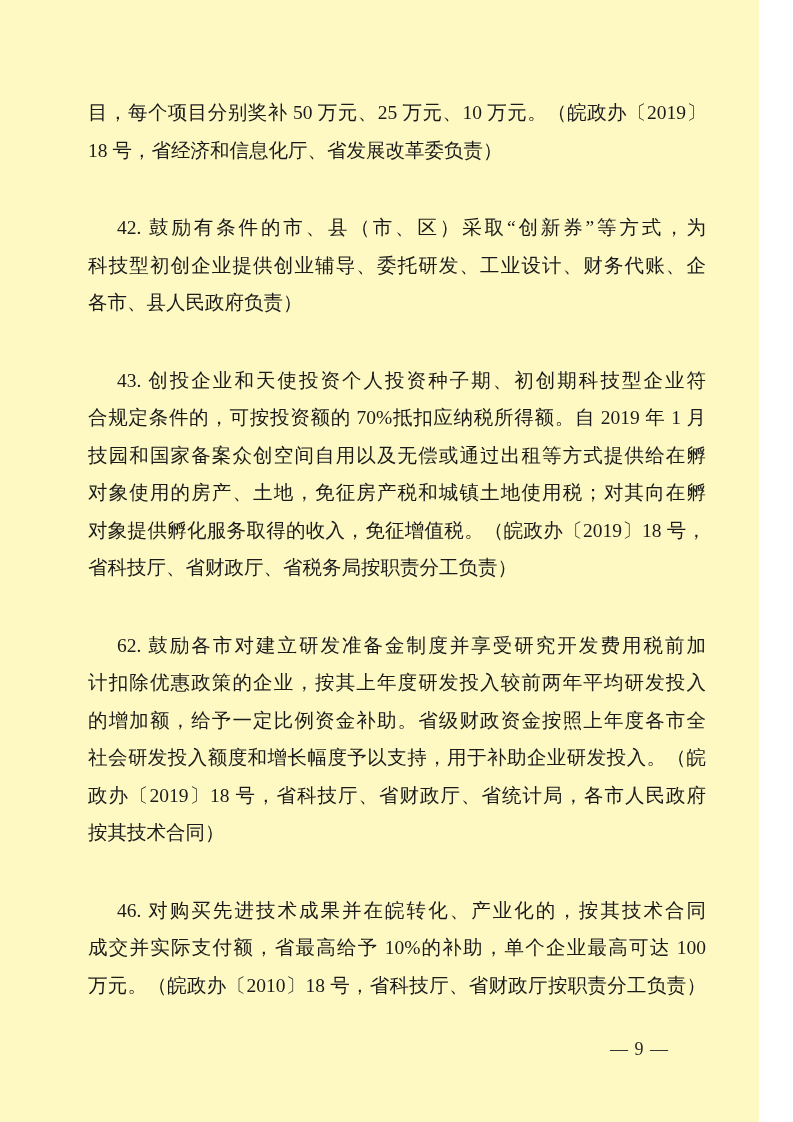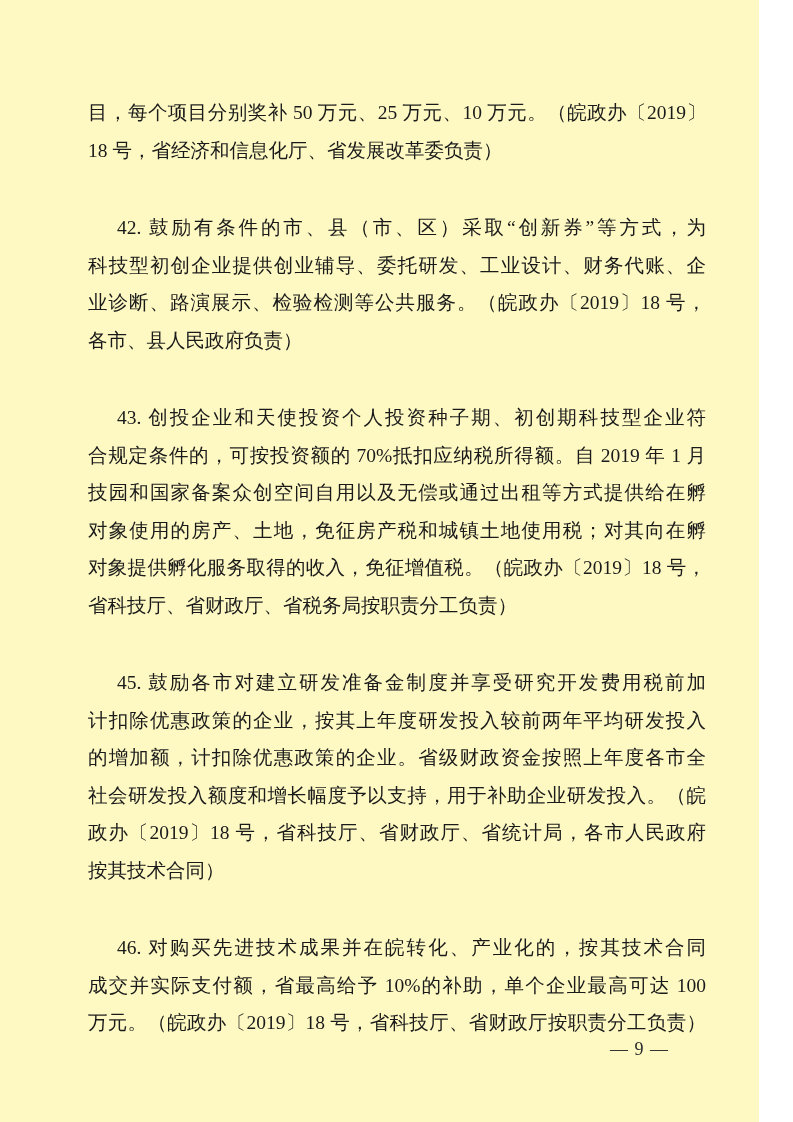--- a/index.html
+++ b/index.html
@@ -60,39 +60,38 @@
 
 <div class="page">
   <div class="doc-body" id="doc-body">
       <div class="para">
         <div class="line">目，每个项目分别奖补 50 万元、25 万元、10 万元。（皖政办〔2019〕</div>
         <div class="line last">18 号，省经济和信息化厅、省发展改革委负责）</div>
       </div>
       <div class="para">
         <div class="line indent">42. 鼓励有条件的市、县（市、区）采取“创新券”等方式，为</div>
         <div class="line">科技型初创企业提供创业辅导、委托研发、工业设计、财务代账、企</div>
-        <div class="line">业诊断、路演展示、检验检测等公共服务。（皖政办〔2019〕18 号，</div>
         <div class="line last">各市、县人民政府负责）</div>
       </div>
       <div class="para">
         <div class="line indent">43. 创投企业和天使投资个人投资种子期、初创期科技型企业符</div>
         <div class="line">合规定条件的，可按投资额的 70%抵扣应纳税所得额。自 2019 年 1 月</div>
         <div class="line">技园和国家备案众创空间自用以及无偿或通过出租等方式提供给在孵</div>
         <div class="line">对象使用的房产、土地，免征房产税和城镇土地使用税；对其向在孵</div>
         <div class="line">对象提供孵化服务取得的收入，免征增值税。（皖政办〔2019〕18 号，</div>
         <div class="line last">省科技厅、省财政厅、省税务局按职责分工负责）</div>
       </div>
       <div class="para">
-        <div class="line indent">45. 鼓励各市对建立研发准备金制度并享受研究开发费用税前加</div>
+        <div class="line indent">62. 鼓励各市对建立研发准备金制度并享受研究开发费用税前加</div>
         <div class="line">计扣除优惠政策的企业，按其上年度研发投入较前两年平均研发投入</div>
-        <div class="line">的增加额，计扣除优惠政策的企业。省级财政资金按照上年度各市全</div>
+        <div class="line">的增加额，给予一定比例资金补助。省级财政资金按照上年度各市全</div>
         <div class="line">社会研发投入额度和增长幅度予以支持，用于补助企业研发投入。（皖</div>
         <div class="line">政办〔2019〕18 号，省科技厅、省财政厅、省统计局，各市人民政府</div>
         <div class="line last">按其技术合同）</div>
       </div>
       <div class="para">
         <div class="line indent">46. 对购买先进技术成果并在皖转化、产业化的，按其技术合同</div>
         <div class="line">成交并实际支付额，省最高给予 10%的补助，单个企业最高可达 100</div>
-        <div class="line">万元。（皖政办〔2019〕18 号，省科技厅、省财政厅按职责分工负责）</div>
+        <div class="line">万元。（皖政办〔2010〕18 号，省科技厅、省财政厅按职责分工负责）</div>
       </div>
     </div>
   <div class="page-number">— 9 —</div>
 </div>
 
 </body></html>

